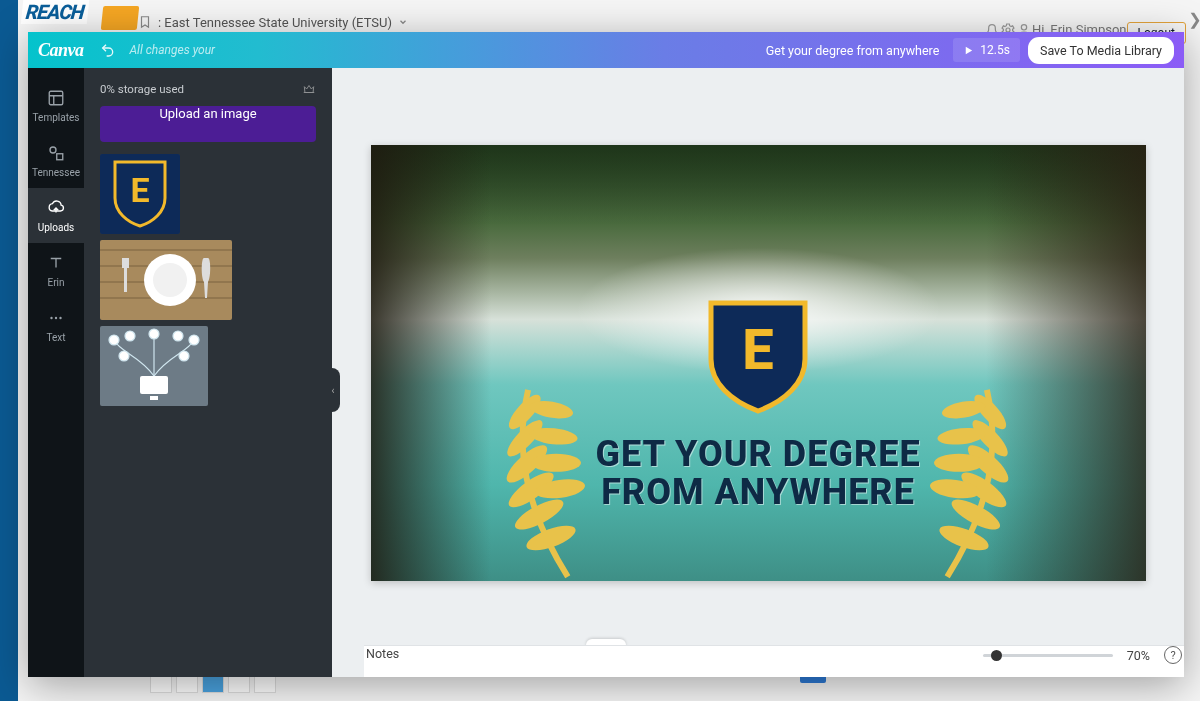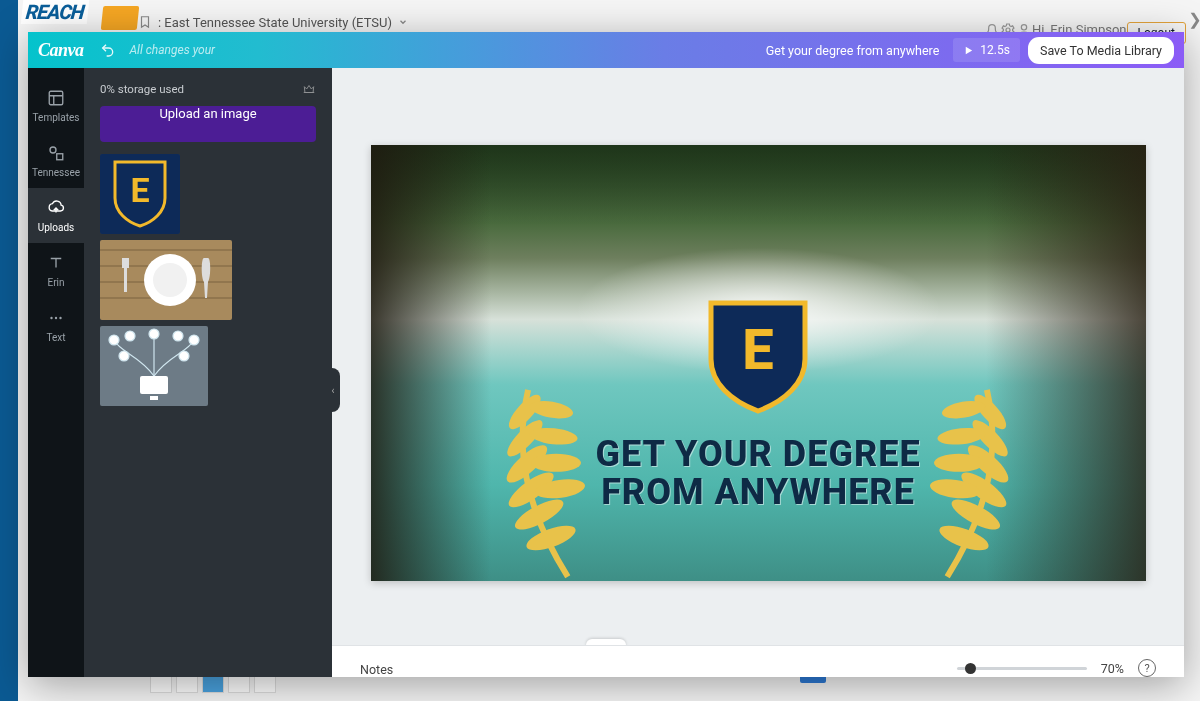--- a/index.html
+++ b/index.html
@@ -83,21 +83,21 @@
     font-family: Impact, "Arial Black", sans-serif; font-weight:800;
     font-size:36px; line-height:1.05; color:#0e2a45; letter-spacing:1px; text-transform:uppercase;
     text-shadow: 1px 1px 0 rgba(255,255,255,.5); white-space:pre; }
 
   .laurel-l { position:absolute; left:118px; top:230px; transform:rotate(-18deg); }
   .laurel-r { position:absolute; right:120px; top:230px; transform:scaleX(-1) rotate(-18deg); }
 
   
   .add-pill { position:absolute; left:50%; bottom:30px; transform:translateX(-50%); width:40px; height:8px; border-radius:6px 6px 0 0; background:#fff; box-shadow:0 -1px 3px rgba(0,0,0,.15); }
 
-  .statusbar { height:32px; border-top:1px solid #e0e3e6; background:#fff; display:flex; align-items:flex-end; padding:0 28px; font-size:12.5px; color:#444; position:relative; }
+  .statusbar { height:32px; border-top:1px solid #e0e3e6; background:#fff; display:flex; align-items:flex-start; padding:0 2px; font-size:12.5px; color:#444; position:relative;margin-left:32px; }
   .zoom-zone { margin-left:auto; display:flex; align-items:center; gap:14px; }
   .zoom-track { width:130px; height:3px; background:#d0d4d8; border-radius:2px; position:relative; }
   .zoom-thumb { position:absolute; left:8px; top:-4px; width:11px; height:11px; border-radius:50%; background:#333; }
   .help-circ { width:18px; height:18px; border:1.5px solid #666; border-radius:50%; display:flex; align-items:center; justify-content:center; font-size:11px; color:#555; }
 
   .ghost-caret-r { position:absolute; right:-2px; top:4px; width:14px; height:30px; display:flex; align-items:center; justify-content:center; color:#888; }
 
   svg { display:block; }
 </style>
 </head>

